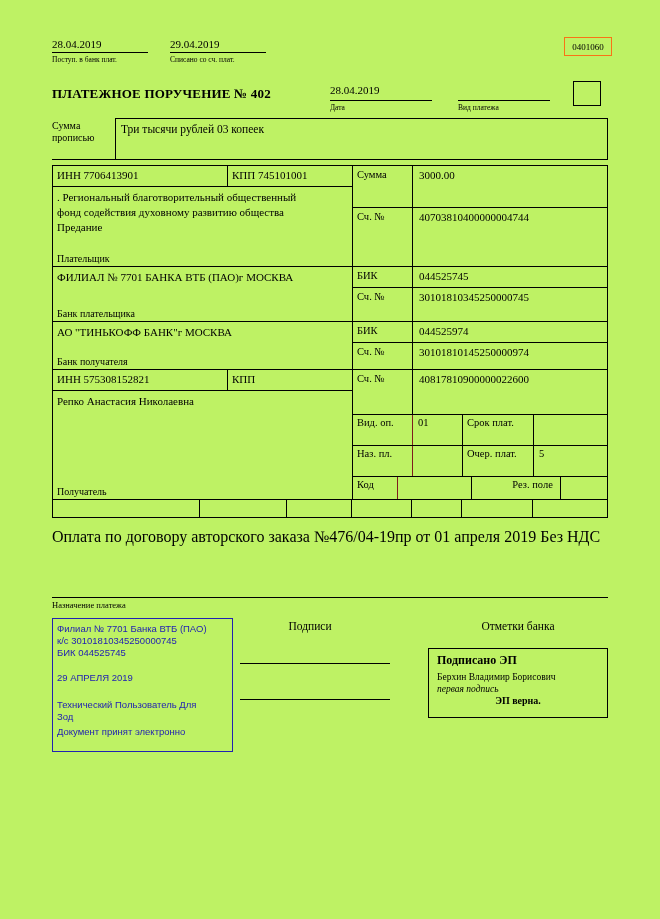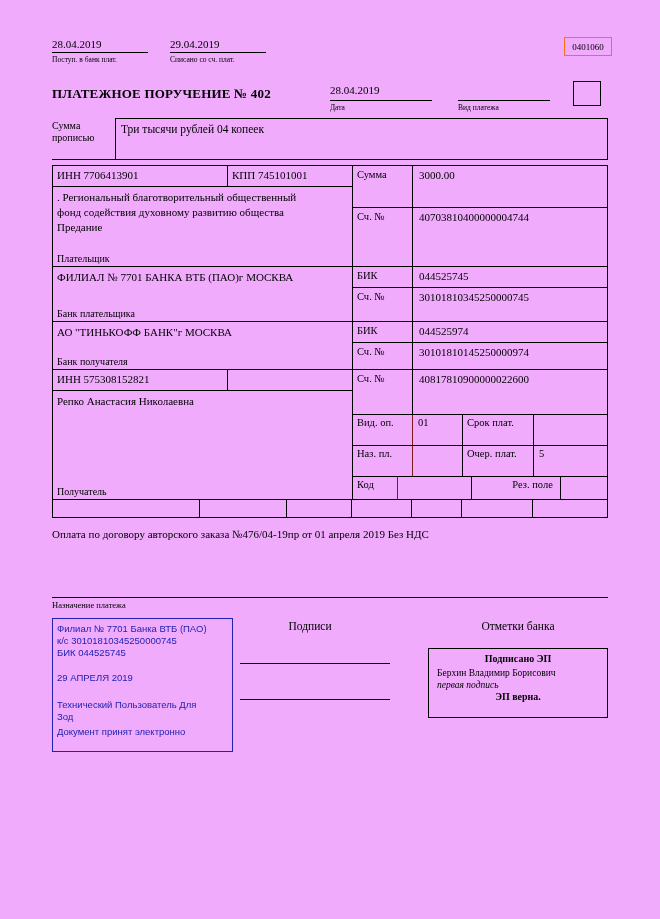--- a/index.html
+++ b/index.html
@@ -1,18 +1,18 @@
 <!DOCTYPE html>
 <html><head>
 <meta charset="utf-8">
 <style>
   * { margin:0; padding:0; box-sizing:border-box; }
   html,body { background:#fff; }
   body { width:660px; height:919px; font-family:"Liberation Serif", serif; color:#000; }
-  .page { position:relative; width:660px; height:919px; background:#f0abfc; overflow:hidden; }
+  .page { position:relative; width:660px; height:919px; background:#bef264; overflow:hidden; }
   .abs { position:absolute; }
 
   
   .date-block { width:96px; }
   .date-val { font-size:11px; padding-bottom:2px; border-bottom:1px solid #000; }
   .date-lbl { font-size:7.5px; padding-top:2px; white-space:nowrap; }
   .code-box { width:48px; height:19px; border:1px solid #f97316; font-size:9px; display:flex; align-items:center; justify-content:center; }
 
   
   .doc-title { font-size:13px; font-weight:bold; letter-spacing:.2px; }
@@ -43,35 +43,35 @@
   .f-row { display:flex; font-size:10.5px; line-height:12px; }
   .f-lbl1 { width:60px; border-right:1px solid #7f1d1d; padding:2px 4px; }
   .f-val1 { width:50px; border-right:1px solid #000; padding:2px 5px; }
   .f-lbl2 { width:71px; border-right:1px solid #000; padding:2px 4px; }
   .f-val2 { flex:1; padding:2px 5px; }
   .bb { border-bottom:1px solid #000; }
   .gcell { height:100%; }
   .bl { border-left:1px solid #000; }
 
   
-  .purpose { width:556px; font-size:11px; }
+  .purpose { width:556px; font-size:16px; }
   .purpose-line { width:556px; border-top:1px solid #000; }
   .purpose-lbl { font-size:8.5px; padding-top:2px; }
 
   
   .blue-stamp { width:181px; height:134px; border:1px solid #2222b2; color:#2222b2;
                 font-family:"Liberation Sans", sans-serif; font-size:9.5px; line-height:12px; padding:4px 4px; }
   .bs-l4 { margin-top:13px; }
   .bs-l5 { margin-top:15px; padding-right:14px; }
   .bs-l6 { margin-top:3px; }
   .sig-title { width:150px; text-align:center; font-size:11.5px; }
   .marks-title { width:180px; text-align:center; font-size:11.5px; }
   .sig-line { width:150px; border-top:1px solid #000; height:0; }
   .ep-stamp { width:180px; height:70px; border:1px solid #000; padding:4px 8px; font-size:10px; }
-  .ep-title { font-weight:bold; text-align:center; font-size:10px; }
+  .ep-title { font-weight:bold; font-size:12px; }
   .ep-name { margin-top:4px; font-size:9.5px; }
   .ep-note { font-style:italic; font-size:9.5px; margin-top:2px; }
   .ep-verdict { font-weight:bold; text-align:center; margin-top:1px; font-size:10px; }
 </style>
 </head>
 <body>
 
 <div class="page">
 
   <div class="abs date-block" style="left:52px;top:38px;">
@@ -92,21 +92,21 @@
     <div class="t-sub">Дата</div>
   </div>
   <div class="abs" style="left:458px;top:84px;">
     <div class="t-vid"></div>
     <div class="t-sub">Вид платежа</div>
   </div>
   <div class="abs small-box" style="left:573px;top:81px;"></div>
 
   <div class="abs amount-row" style="left:52px;top:118px;">
     <div class="amount-lbl">Сумма прописью</div>
-    <div class="amount-val">Три тысячи рублей 04 копеек</div>
+    <div class="amount-val">Три тысячи рублей 03 копеек</div>
   </div>
 
   <div class="abs ptable" style="left:52px;top:165px;">
 
     <div class="sec" style="height:100px;border-top:none;">
       <div class="sec-left">
         <div class="innkpp">
           <div class="c1">ИНН 7706413901</div>
           <div class="c2">КПП 745101001</div>
         </div>
@@ -156,20 +156,21 @@
           <div class="kv-lbl">Сч. №</div>
           <div class="kv-val">30101810145250000974</div>
         </div>
       </div>
     </div>
 
     <div class="sec" style="height:130px;">
       <div class="sec-left">
         <div class="innkpp">
           <div class="c1">ИНН 575308152821</div>
+          <div class="c2">КПП</div>
         </div>
         <div class="name-block">Репко Анастасия Николаевна</div>
         <div class="sec-lbl">Получатель</div>
       </div>
       <div class="sec-right">
         <div class="kv-row bb" style="height:45px;">
           <div class="kv-lbl">Сч. №</div>
           <div class="kv-val">40817810900000022600</div>
         </div>
         <div class="f-row bb" style="height:31px;">

